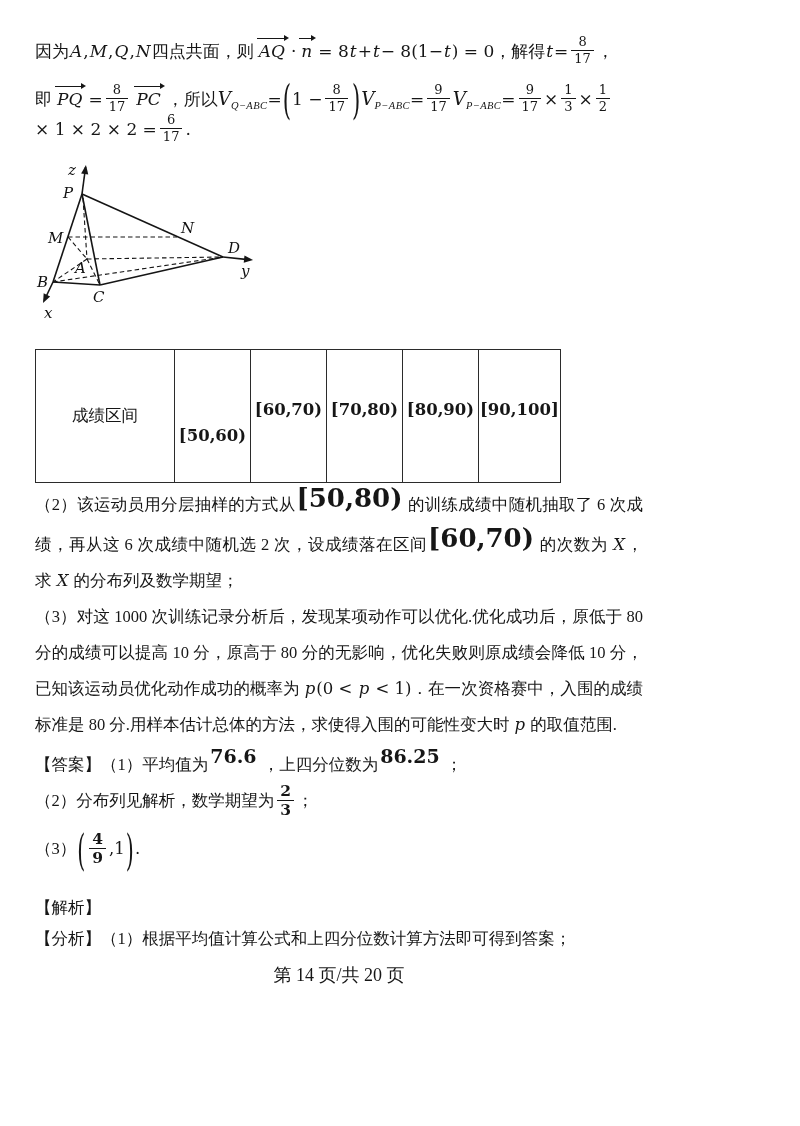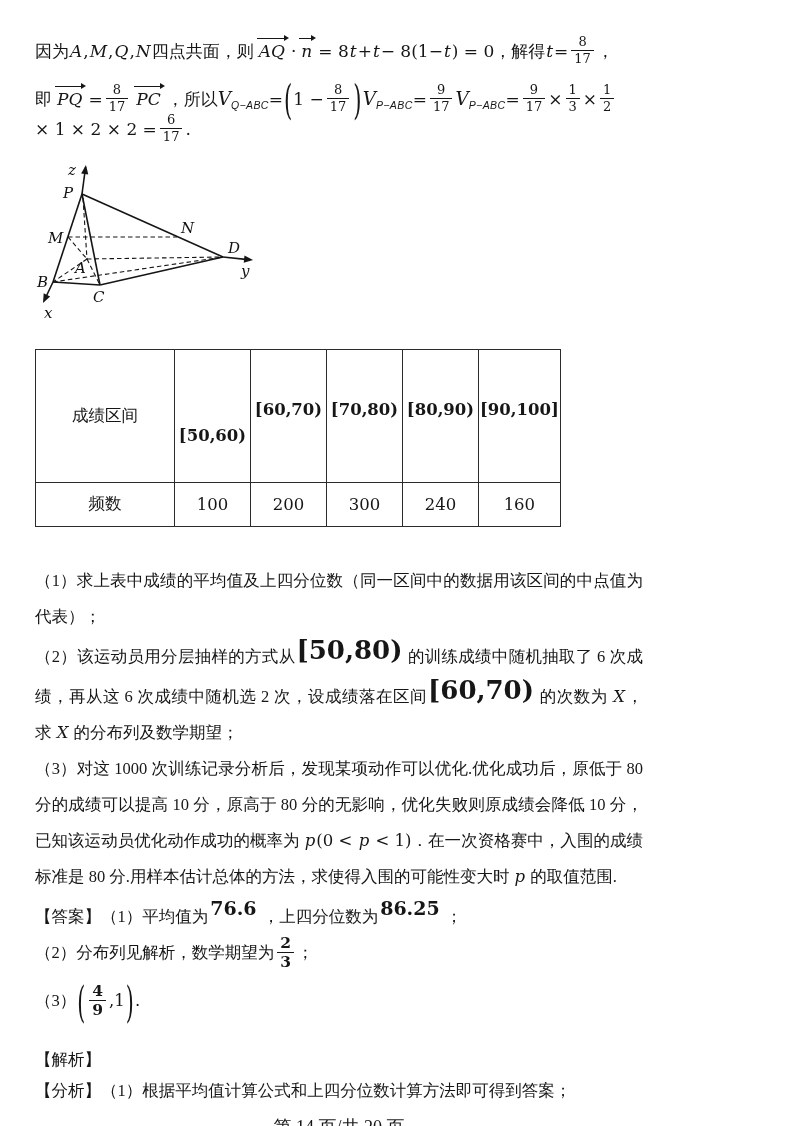--- a/index.html
+++ b/index.html
@@ -20,21 +20,21 @@
             font-family:"DejaVu Serif",serif;line-height:1.05;}
   .tok-frac .num{display:block;font-size:13px;padding:0 3px 1px;border-bottom:1.2px solid #161616;}
   .tok-frac .den{display:block;font-size:13px;padding:1px 3px 0;}
   .big-frac .num,.big-frac .den{font-size:15.5px;font-weight:600;}
   .tok-vec{position:relative;font-family:"DejaVu Serif",serif;font-style:italic;margin:0 4px 0 3px;padding:0 2px;}
   .tok-vec::before{content:"";position:absolute;top:-3px;left:0;right:3px;border-top:1.2px solid #161616;}
   .tok-vec::after{content:"";position:absolute;top:-6px;right:-2px;width:0;height:0;
                   border-left:5px solid #161616;border-top:3px solid transparent;border-bottom:3px solid transparent;}
   .tok-vsub{white-space:nowrap;}
   .tok-vsub .vbase{font-family:"DejaVu Serif",serif;font-style:italic;font-size:1.08em;}
-  .tok-vsub .vsubs{font-family:Liberation Sans, sans-serif;font-style:italic;font-size:10.5px;vertical-align:-4px;letter-spacing:.4px;}
+  .tok-vsub .vsubs{font-family:Liberation Serif, serif;font-style:italic;font-size:10.5px;vertical-align:-4px;letter-spacing:.4px;}
 
   
   .fig-wrap{margin:12px 0 8px 0;}
   .figlabels text{font-family:"DejaVu Serif",serif;font-style:italic;font-size:15px;fill:#111;}
 
   
   table.score{border-collapse:collapse;margin:24px 0 0 0;}
   table.score td{border:1.4px solid #2b2b2b;text-align:center;vertical-align:middle;
                  font-size:16.5px;}
   table.score tr.r1 td{height:92px;}
@@ -180,32 +180,23 @@
   <table class="score">
     <tbody>
       <tr class="r1">
         <td class="hcell">成绩区间</td>
         <td class="icell low">[50,60)</td>
         <td class="icell">[60,70)</td>
         <td class="icell">[70,80)</td>
         <td class="icell">[80,90)</td>
         <td class="icell">[90,100]</td>
       </tr>
-      <tr class="r2">
-        <td class="hcell">频数</td>
-        <td class="fcell">100</td>
-        <td class="fcell">200</td>
-        <td class="fcell">300</td>
-        <td class="fcell">240</td>
-        <td class="fcell">160</td>
-      </tr>
     </tbody>
   </table>
 
-  <div class="para q1"><span class="tok-text">（1）求上表中成绩的平均值及上四分位数（同一区间中的数据用该区间的中点值为代表）；</span></div>
   <div class="para"><span class="tok-text">（2）该运动员用分层抽样的方式从</span><span class="tok-interval">[50,80)</span><span class="tok-text"> 的训练成绩中随机抽取了 6 次成绩，再从这 6 次成绩中随机选 2 次，设成绩落在区间</span><span class="tok-interval">[60,70)</span><span class="tok-text"> 的次数为 </span><span class="tok-math">X</span><span class="tok-text">，求 </span><span class="tok-math">X</span><span class="tok-text"> 的分布列及数学期望；</span></div>
   <div class="para"><span class="tok-text">（3）对这 1000 次训练记录分析后，发现某项动作可以优化.优化成功后，原低于 80 分的成绩可以提高 10 分，原高于 80 分的无影响，优化失败则原成绩会降低 10 分，已知该运动员优化动作成功的概率为 </span><span class="tok-math">p</span><span class="tok-mtext">(0 &lt; </span><span class="tok-math">p</span><span class="tok-mtext"> &lt; 1)</span><span class="tok-text">．在一次资格赛中，入围的成绩标准是 80 分.用样本估计总体的方法，求使得入围的可能性变大时 </span><span class="tok-math">p</span><span class="tok-text"> 的取值范围.</span></div>
 
   <div class="para ans1"><span class="tok-text">【答案】（1）平均值为</span><span class="tok-raised">76.6</span><span class="tok-text"> ，上四分位数为</span><span class="tok-raised">86.25</span><span class="tok-text"> ；</span></div>
   <div class="para ans2"><span class="tok-text">（2）分布列见解析，数学期望为</span><span class="tok-frac big-frac"><span class="num">2</span><span class="den">3</span></span><span class="tok-text">；</span></div>
   <div class="para ans3"><span class="tok-text">（3）</span><span class="tok-big" style="transform: scaleY(2.1);">(</span><span class="tok-frac big-frac"><span class="num">4</span><span class="den">9</span></span><span class="tok-mtext">,</span><span class="tok-mtext">1</span><span class="tok-big" style="transform: scaleY(2.1);">)</span><span class="tok-mtext">.</span></div>
 
   <div class="para jiexi">【解析】</div>
   <div class="para fenxi">【分析】（1）根据平均值计算公式和上四分位数计算方法即可得到答案；</div>
 

